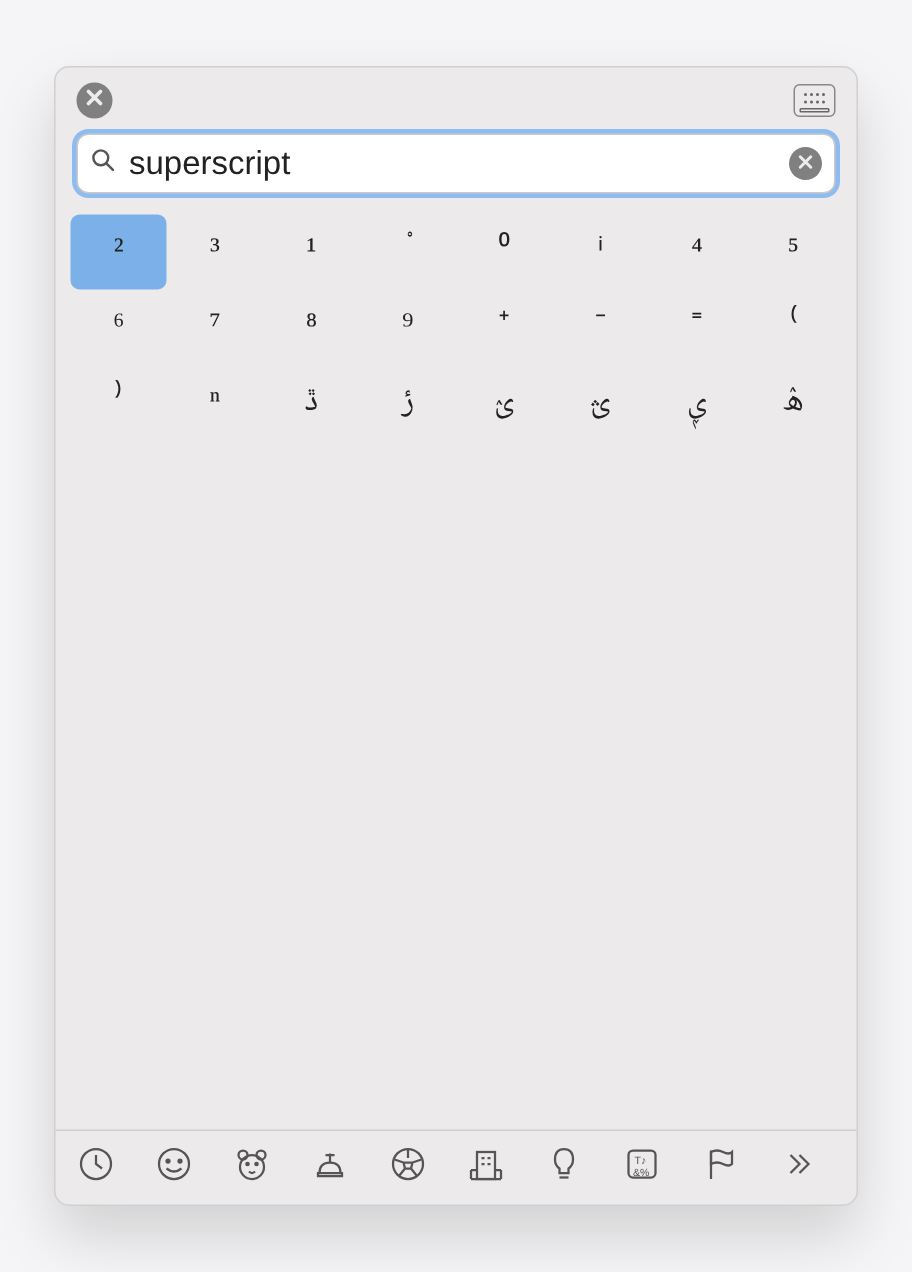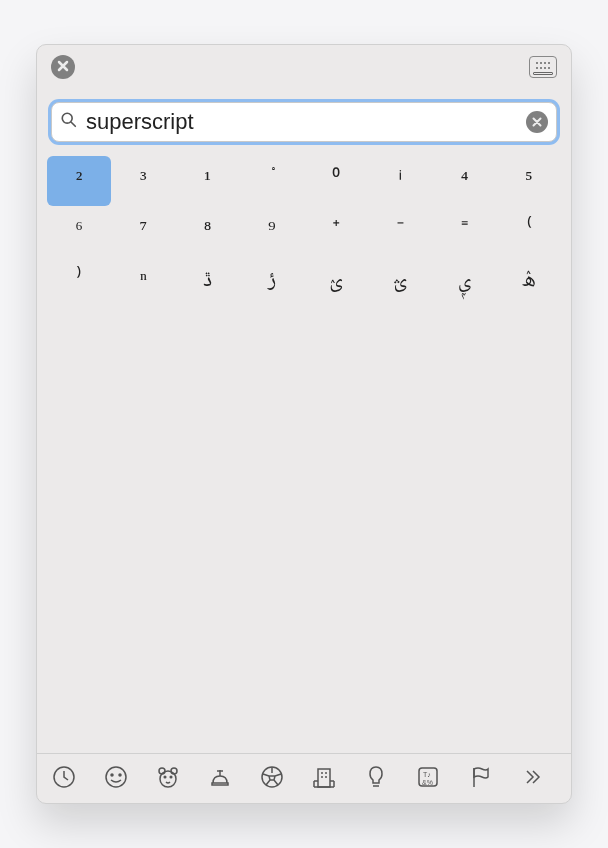--- a/index.html
+++ b/index.html
@@ -62,21 +62,20 @@
     .search-box {
       position: relative;
       height: 40px;
       background: #fff;
       border: 1px solid #c9c9c9;
       border-radius: 8px;
       box-shadow: 0 0 0 3px #8fbcf0;
       display: flex;
       align-items: center;
       padding: 0 8px;
-      margin-top: 13px;
     }
     .search-icon svg { width:18px; height:18px; stroke:#555; }
     .search-input {
       flex: 1;
       border: none;
       outline: none;
       font-size: 22px;
       padding-left: 8px;
       background: transparent;
       color: #222;

